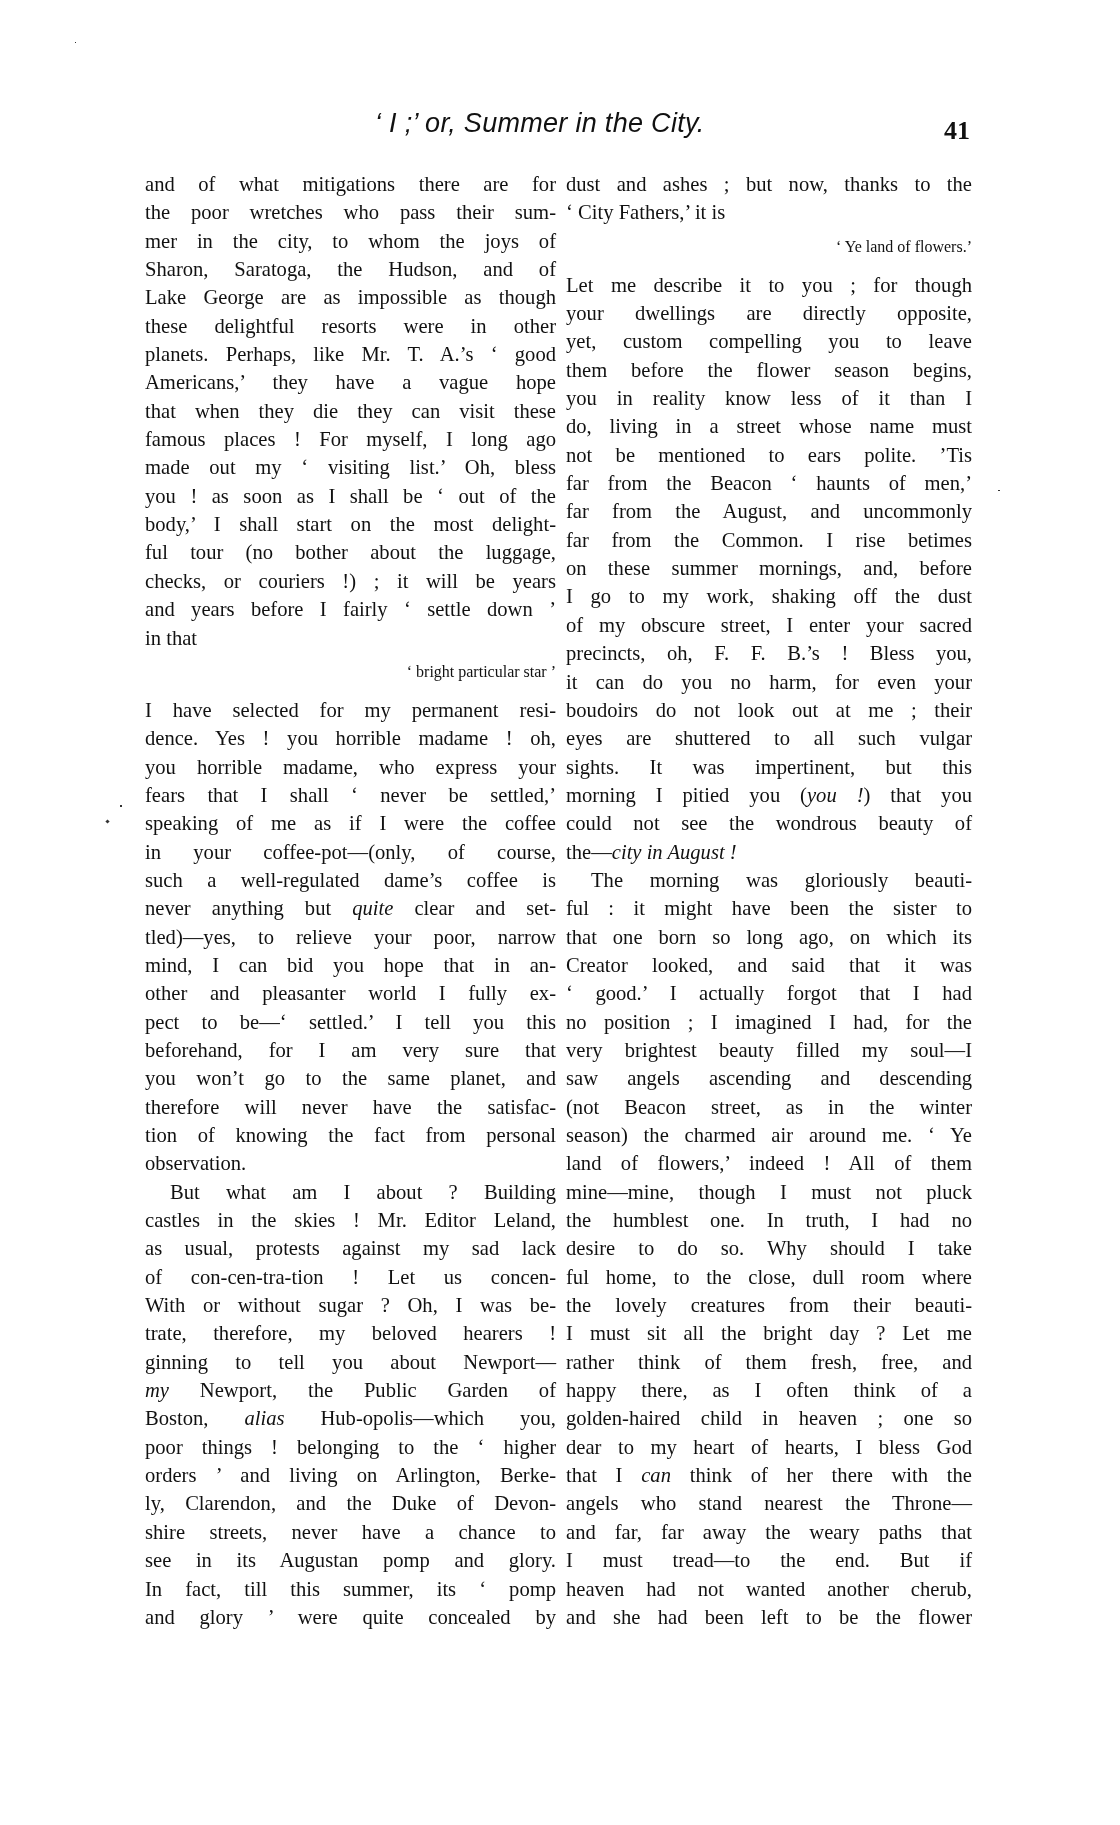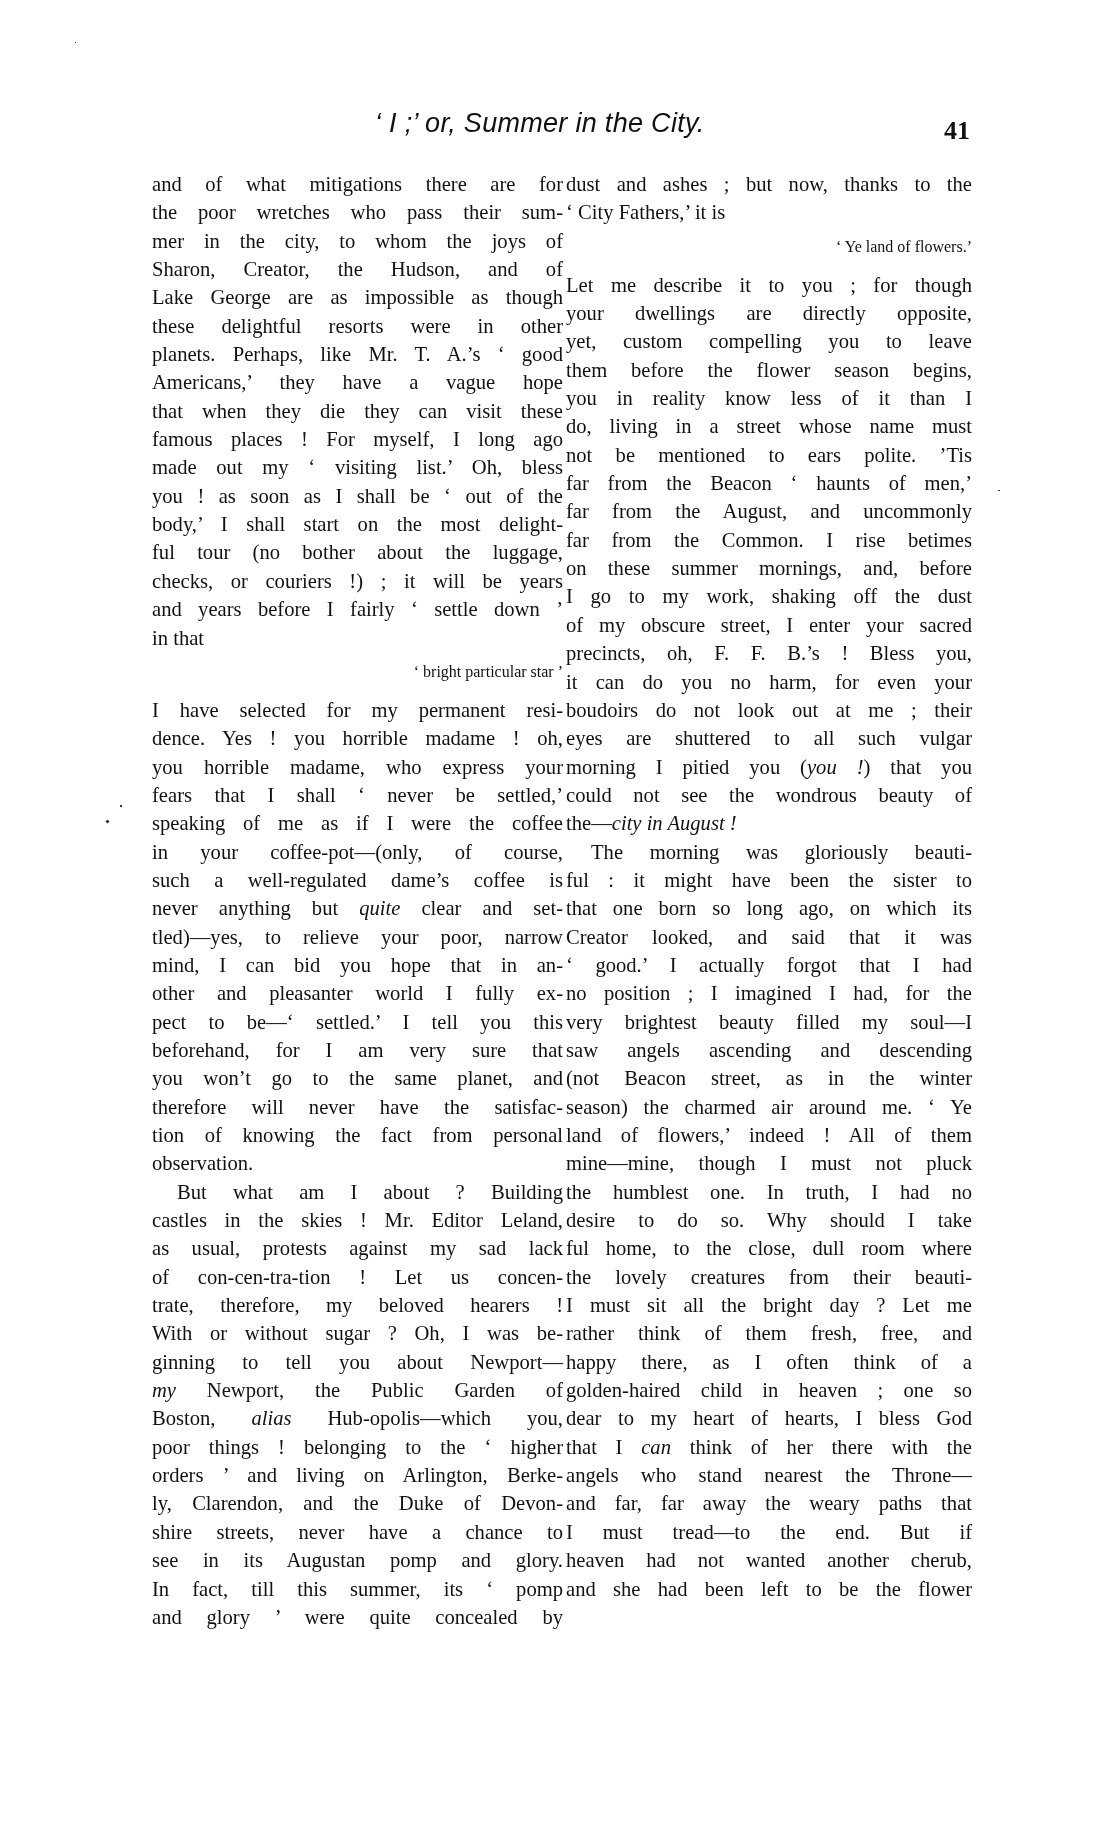--- a/index.html
+++ b/index.html
@@ -6,21 +6,21 @@
   body { width: 1120px; height: 1825px; position: relative; overflow: hidden;
          font-family: "DejaVu Serif", "Liberation Serif", serif; color: #111; }
   .page { position: absolute; left: 0; top: 0; width: 1120px; height: 1825px; }
   .running-head { position: absolute; top: 108px; left: 141px; width: 831px; height: 34px; }
   .running-title { position: absolute; left: 234px; top: 0; font-style: italic;
                    font-family: Liberation Sans, sans-serif; font-size: 27px; letter-spacing: 0.3px; white-space: nowrap; }
   .page-number { position: absolute; right: 2px; top: 8px; font-family: "Liberation Serif", serif;
                  font-size: 26px; font-weight: bold; }
   .col { position: absolute; top: 170px; font-family: "Liberation Serif", serif; font-size: 20.6px;
          line-height: 28.35px; text-align: justify; }
-  .col-left { left: 152px; width: 411px; }
+  .col-left { left: 145px; width: 411px; }
   .col-right { left: 566px; width: 406px; }
   .line { display: block; white-space: nowrap; text-align: justify; text-align-last: justify; height: 28.35px; }
   .line.last { text-align-last: left; }
   .line.indent { padding-left: 25px; }
   .quote { display: block; text-align: right; font-size: 16px; line-height: 20px; margin: 10px 0 14px 0; }
   em { font-style: italic; }
   .mark { position: absolute; background: #333; }
 </style>
 </head>
 <body>
@@ -30,21 +30,21 @@
   <div class="running-head">
     <span class="running-title">‘ I ;’ or, Summer in the City.</span>
     <span class="page-number">41</span>
   </div>
 
   <div class="col col-left">
     <div>
       <span class="line">and of what mitigations there are for</span>
       <span class="line">the poor wretches who pass their sum-</span>
       <span class="line">mer in the city, to whom the joys of</span>
-      <span class="line">Sharon, Creator, the Hudson, and of</span>
+      <span class="line">Sharon, Saratoga, the Hudson, and of</span>
       <span class="line">Lake George are as impossible as though</span>
       <span class="line">these delightful resorts were in other</span>
       <span class="line">planets. Perhaps, like Mr. T. A.’s ‘ good</span>
       <span class="line">Americans,’ they have a vague hope</span>
       <span class="line">that when they die they can visit these</span>
       <span class="line">famous places ! For myself, I long ago</span>
       <span class="line">made out my ‘ visiting list.’ Oh, bless</span>
       <span class="line">you ! as soon as I shall be ‘ out of the</span>
       <span class="line">body,’ I shall start on the most delight-</span>
       <span class="line">ful tour (no bother about the luggage,</span>
@@ -70,22 +70,22 @@
       <span class="line">you won’t go to the same planet, and</span>
       <span class="line">therefore will never have the satisfac-</span>
       <span class="line">tion of knowing the fact from personal</span>
       <span class="line last">observation.</span>
     </div>
     <div>
       <span class="line indent">But what am I about ? Building</span>
       <span class="line">castles in the skies ! Mr. Editor Leland,</span>
       <span class="line">as usual, protests against my sad lack</span>
       <span class="line">of con-cen-tra-tion ! Let us concen-</span>
+      <span class="line">With or without sugar ? Oh, I was be-</span>
       <span class="line">trate, therefore, my beloved hearers !</span>
-      <span class="line">With or without sugar ? Oh, I was be-</span>
       <span class="line">ginning to tell you about Newport—</span>
       <span class="line"><em>my</em><span> Newport, the Public Garden of</span></span>
       <span class="line"><span>Boston, </span><em>alias</em><span> Hub-opolis—which you,</span></span>
       <span class="line">poor things ! belonging to the ‘ higher</span>
       <span class="line">orders ’ and living on Arlington, Berke-</span>
       <span class="line">ly, Clarendon, and the Duke of Devon-</span>
       <span class="line">shire streets, never have a chance to</span>
       <span class="line">see in its Augustan pomp and glory.</span>
       <span class="line">In fact, till this summer, its ‘ pomp</span>
       <span class="line">and glory ’ were quite concealed by</span>
@@ -109,20 +109,21 @@
       <span class="line">far from the Beacon ‘ haunts of men,’</span>
       <span class="line">far from the August, and uncommonly</span>
       <span class="line">far from the Common. I rise betimes</span>
       <span class="line">on these summer mornings, and, before</span>
       <span class="line">I go to my work, shaking off the dust</span>
       <span class="line">of my obscure street, I enter your sacred</span>
       <span class="line">precincts, oh, F. F. B.’s ! Bless you,</span>
       <span class="line">it can do you no harm, for even your</span>
       <span class="line">boudoirs do not look out at me ; their</span>
       <span class="line">eyes are shuttered to all such vulgar</span>
+      <span class="line">sights. It was impertinent, but this</span>
       <span class="line"><span>morning I pitied you (</span><em>you !</em><span>) that you</span></span>
       <span class="line">could not see the wondrous beauty of</span>
       <span class="line last"><span>the—</span><em>city in August !</em></span>
     </div>
     <div>
       <span class="line indent">The morning was gloriously beauti-</span>
       <span class="line">ful : it might have been the sister to</span>
       <span class="line">that one born so long ago, on which its</span>
       <span class="line">Creator looked, and said that it was</span>
       <span class="line">‘ good.’ I actually forgot that I had</span>

